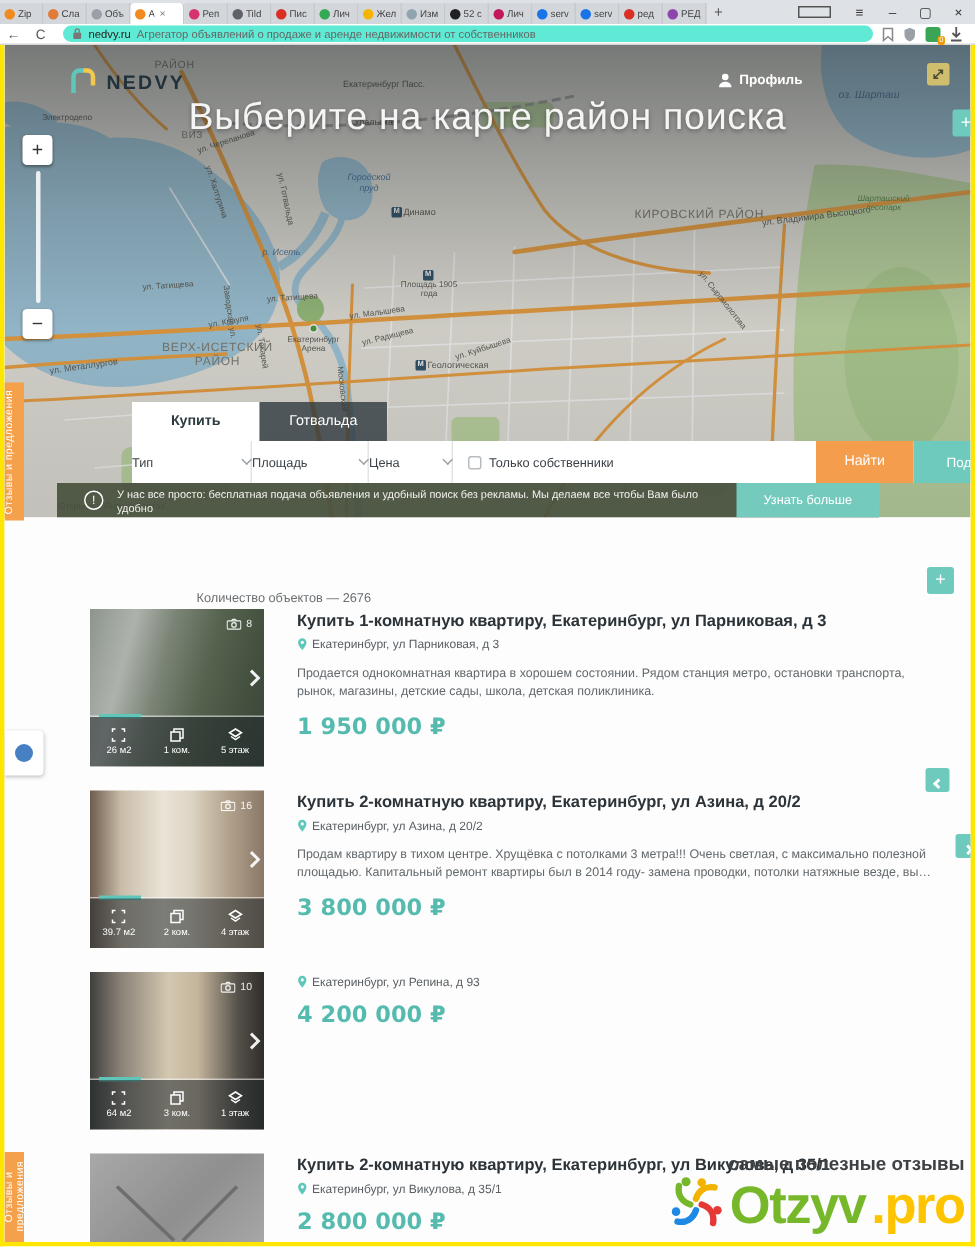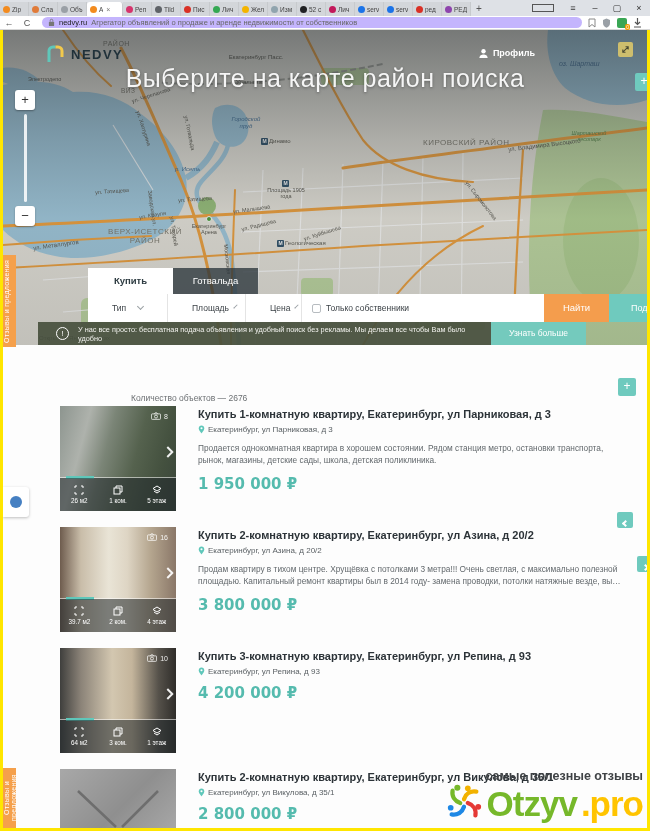--- a/index.html
+++ b/index.html
@@ -12,21 +12,21 @@
   .tab.active { background:#fff; width:36px; border-radius:3px 3px 0 0; }
   .favicon { width:7px; height:7px; border-radius:50%; flex:none; }
   .tab-label { white-space:nowrap; overflow:hidden; }
   .tab-close { font-size:7px; color:#777; margin-left:1px; }
   .newtab { width:16px; height:14px; font-size:10px; color:#555; text-align:center; line-height:13px; flex:none; }
   .winctl { margin-left:auto; display:flex; align-items:center; height:16px; }
   .winctl span { width:22px; text-align:center; font-size:9px; color:#333; line-height:16px; }
   .popicon { position:relative; width:9px; height:8px; border:1px solid #555; margin:0 8px; }
   .navbar { position:absolute; left:0; top:16px; width:650px; height:14px; background:#fff; border-bottom:1px solid #d7d7d7; display:flex; align-items:center; font-size:8px; color:#555; }
   .nav-btn { width:18px; text-align:center; font-size:9px; color:#555; }
-  .urlbox { display:flex; align-items:center; gap:4px; height:11px; flex:1; background:#c4b5fd; border-radius:6px; margin:0 6px; padding:0 6px; font-size:7.5px; overflow:hidden; white-space:nowrap; }
+  .urlbox { display:flex; align-items:center; gap:4px; height:11px; flex:1; background:#5eead4; border-radius:6px; margin:0 6px; padding:0 6px; font-size:7.5px; overflow:hidden; white-space:nowrap; }
   .url-host { color:#222; }
   .url-title { color:#666; }
   .nav-icons { display:flex; align-items:center; gap:6px; padding-right:8px; }
   .gbadge { position:relative; width:10px; height:10px; background:#3aa655; border-radius:2px; }
   .gbadge i { position:absolute; right:-3px; bottom:-2px; background:#f29900; color:#fff; font-style:normal; font-size:5px; border-radius:2px; padding:0 1px; line-height:6px; }
 
   
   .frame { position:absolute; left:0; top:30px; width:650px; height:801px; border-left:3px solid #ffe600; border-right:3px solid #ffe600; border-bottom:3px solid #ffe600; overflow:hidden; background:#fff; }
   .inner { position:relative; width:644px; height:798px; }
 
@@ -55,21 +55,21 @@
   .map-plus { position:absolute; right:-6px; top:43px; width:18px; height:18px; background:#6fcabe; border-radius:2px; color:#fff; font-size:12px; text-align:center; line-height:17px; z-index:6; }
   .attribution { position:absolute; left:36px; top:305px; font-size:6px; color:#2f2f2f; z-index:6; text-shadow:0 0 2px rgba(255,255,255,.6); }
 
   
   .spanel { position:absolute; left:85px; top:238px; width:648px; z-index:7; }
   .stabs { display:flex; height:26px; }
   .stab { width:85px; text-align:center; line-height:26px; font-size:9.5px; }
   .stab.buy { background:#fff; color:#2e3c42; font-weight:bold; }
   .stab.rent { background:rgba(44,54,60,.78); color:#fff; }
   .srow { display:flex; height:28px; background:#fff; align-items:stretch; }
-  .sfilter { display:flex; align-items:center; justify-content:space-between; padding:0 24px; border-right:1px solid #e4e4e4; font-size:8.5px; color:#3c4247; }
+  .sfilter { display:flex; align-items:center; justify-content:space-between; padding:0 0; border-right:1px solid #e4e4e4; font-size:8.5px; color:#3c4247; }
   .chev { width:5px; height:5px; border-right:1.3px solid #9aa0a4; border-bottom:1.3px solid #9aa0a4; transform:rotate(45deg); margin-left:6px; margin-top:-3px; }
   .owners { display:flex; align-items:center; gap:5px; padding:0 10px; font-size:8.5px; color:#3c4247; flex:1; }
   .cbox { width:9px; height:9px; border:1px solid #b7bcc0; border-radius:2px; background:#fff; }
   .btn-find { width:65px; background:#f49d4d; color:#fff; font-size:9.5px; text-align:center; line-height:28px; }
   .btn-submit { width:127px; background:#6fcabe; color:#fff; font-size:9px; text-align:center; line-height:28px; }
 
   
   .banner { position:absolute; left:35px; top:292px; width:548px; height:23px; background:rgba(72,81,62,.93); display:flex; align-items:center; z-index:7; }
   .bang { width:13px; height:13px; border:1.2px solid #fff; border-radius:50%; color:#fff; font-size:8px; text-align:center; line-height:12px; margin:0 9px 0 18px; flex:none; }
   .banner-text { color:#f2f2ee; font-size:7.3px; flex:1; padding-right:6px; }
@@ -514,21 +514,20 @@
                 </div>
             <div class="statcol">
                   <svg width="10" height="10" viewBox="0 0 10 10">
                     <path d="M5,1 L9,3.5 L5,6 L1,3.5 Z M2,6 L5,8 L8,6" fill="none" stroke="#fff"></path>
                   </svg>
                   <span>1 этаж</span>
                 </div>
           </div>
         </div>
         <div class="card-body">
-          <div class="c-title">Купить 3-комнатную квартиру, Екатеринбург, ул Репина, д 93</div>
           <div class="c-loc">
                 <svg width="7" height="9" viewBox="0 0 8 10">
                   <path d="M4,0.5 C5.8,0.5 7.2,1.9 7.2,3.7 C7.2,6 4,9.5 4,9.5 C4,9.5 0.8,6 0.8,3.7 C0.8,1.9 2.2,0.5 4,0.5 Z" fill="#5fc7ba"></path>
                   <circle cx="4" cy="3.6" r="1.2" fill="#fff"></circle>
                 </svg>
                 <span>Екатеринбург, ул Репина, д 93</span>
               </div>
           <div class="c-price">4 200 000 ₽</div>
         </div>
       </div>

